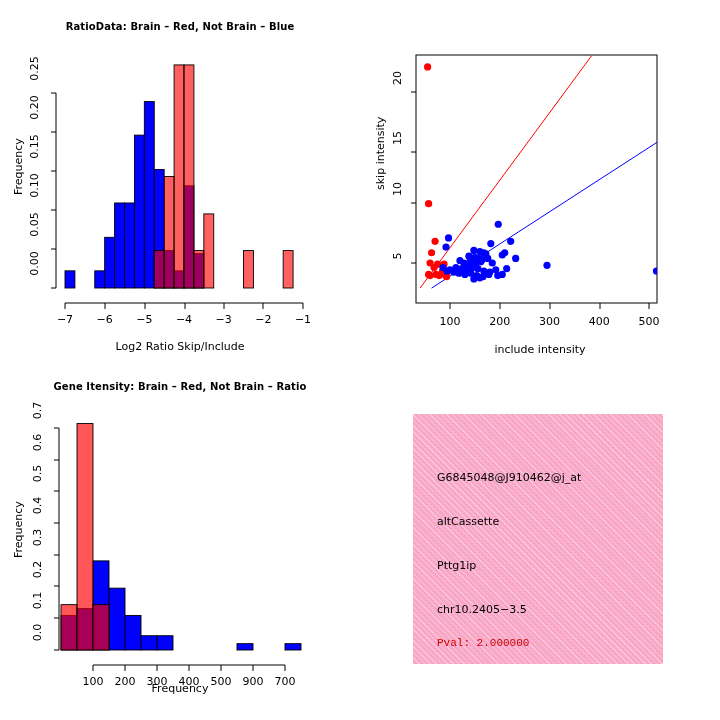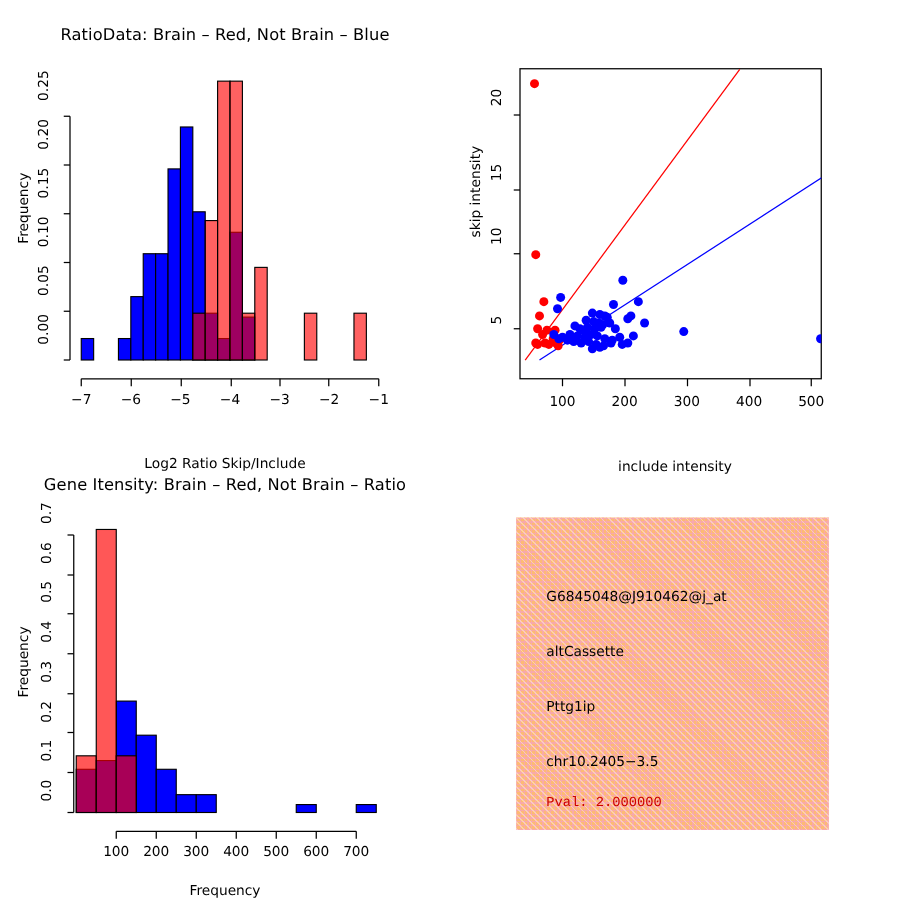--- a/index.html
+++ b/index.html
@@ -3,41 +3,41 @@
 <meta charset="utf-8">
 <title>R Multi-Panel Plot</title>
 <style>
   html,body{margin:0;padding:0;background:#ffffff;}
   body{width:720px;height:720px;font-family:"DejaVu Sans",sans-serif;color:#000;overflow:hidden;}
   #root{position:relative;width:720px;height:720px;}
 
   .panel{position:absolute;}
   .ptitle{
     position:absolute;width:100%;text-align:center;
-    font-weight:normal;font-size:13px;letter-spacing:.1px;
+    font-weight:bold;font-size:10px;letter-spacing:.1px;
     font-family:"DejaVu Sans",sans-serif;white-space:nowrap;
   }
   .axlabel{position:absolute;font-size:11px;text-align:center;width:100%;
-    font-family:"DejaVu Sans",sans-serif;margin-top:24px;}
+    font-family:"DejaVu Sans",sans-serif;}
   .ylabel{
     position:absolute;font-size:11px;white-space:nowrap;
     transform-origin:0 0;transform:rotate(-90deg);
     font-family:"DejaVu Sans",sans-serif;
   }
   .tick-x{position:absolute;font-size:11px;transform:translateX(-50%);
     font-family:"DejaVu Sans",sans-serif;}
   .tick-y{position:absolute;font-size:11px;white-space:nowrap;
     transform-origin:0 0;transform:rotate(-90deg) translateX(50%);
     font-family:"DejaVu Sans",sans-serif;}
   svg{position:absolute;left:0;top:0;overflow:visible;}
 
   
   #infobox{
     position:absolute;left:413px;top:414px;width:250px;height:250px;
-    background:#fdba74;
+    background:#f9a8d4;
   }
   #infobox .grainA,#infobox .grainB{position:absolute;inset:0;}
   #infobox .grainA{
     background-image:
       repeating-linear-gradient(0deg,rgba(247,166,181,.75) 0 1px,transparent 1px 3px),
       repeating-linear-gradient(90deg,rgba(247,166,181,.75) 0 1px,transparent 1px 3px);
   }
   #infobox .grainB{
     background-image:
       repeating-linear-gradient(45deg,rgba(255,255,255,.35) 0 1px,transparent 1px 4px);
@@ -263,21 +263,21 @@
         <path d="M253,305 L253,311"></path>
         <path d="M285,305 L285,311"></path>
       </g>
     </svg>
     <div id="gh-xticks">
         <div class="tick-x" style="left: 93px; top: 315px;">100</div>
         <div class="tick-x" style="left: 125px; top: 315px;">200</div>
         <div class="tick-x" style="left: 157px; top: 315px;">300</div>
         <div class="tick-x" style="left: 189px; top: 315px;">400</div>
         <div class="tick-x" style="left: 221px; top: 315px;">500</div>
-        <div class="tick-x" style="left: 253px; top: 315px;">600</div>
+        <div class="tick-x" style="left: 253px; top: 315px;">900</div>
         <div class="tick-x" style="left: 285px; top: 315px;">700</div>
       </div>
     <div id="gh-yticks">
         <div class="tick-y" style="left: 31px; top: 290px;">0.0</div>
         <div class="tick-y" style="left: 31px; top: 258.286px;">0.1</div>
         <div class="tick-y" style="left: 31px; top: 226.571px;">0.2</div>
         <div class="tick-y" style="left: 31px; top: 194.857px;">0.3</div>
         <div class="tick-y" style="left: 31px; top: 163.143px;">0.4</div>
         <div class="tick-y" style="left: 31px; top: 131.429px;">0.5</div>
         <div class="tick-y" style="left: 31px; top: 99.7143px;">0.6</div>

